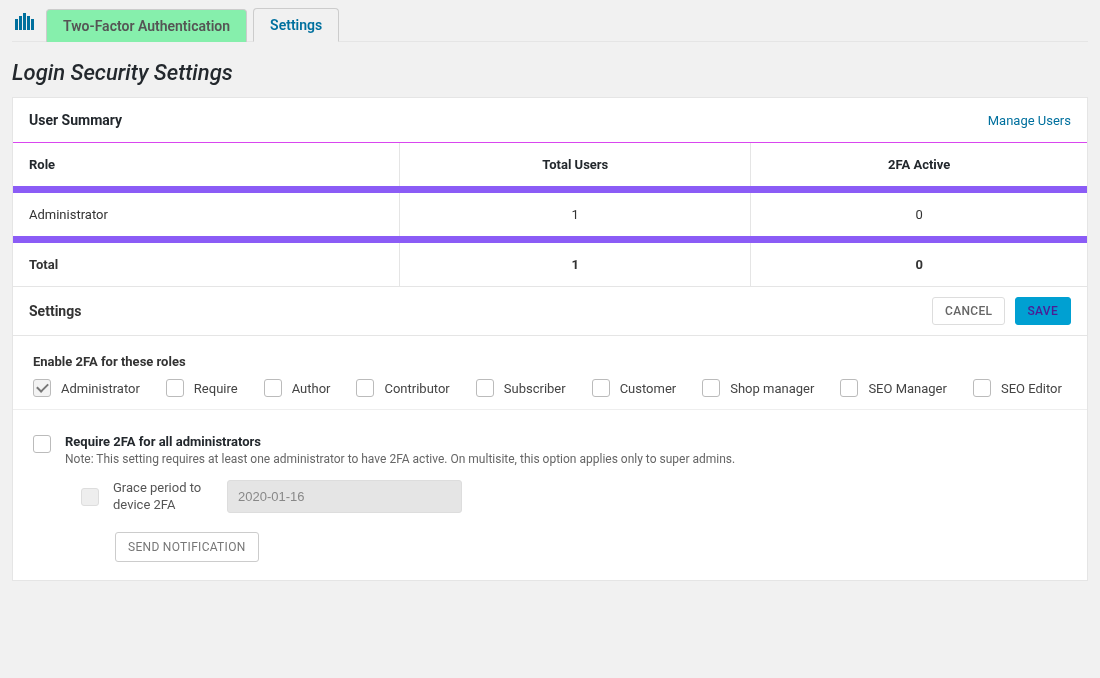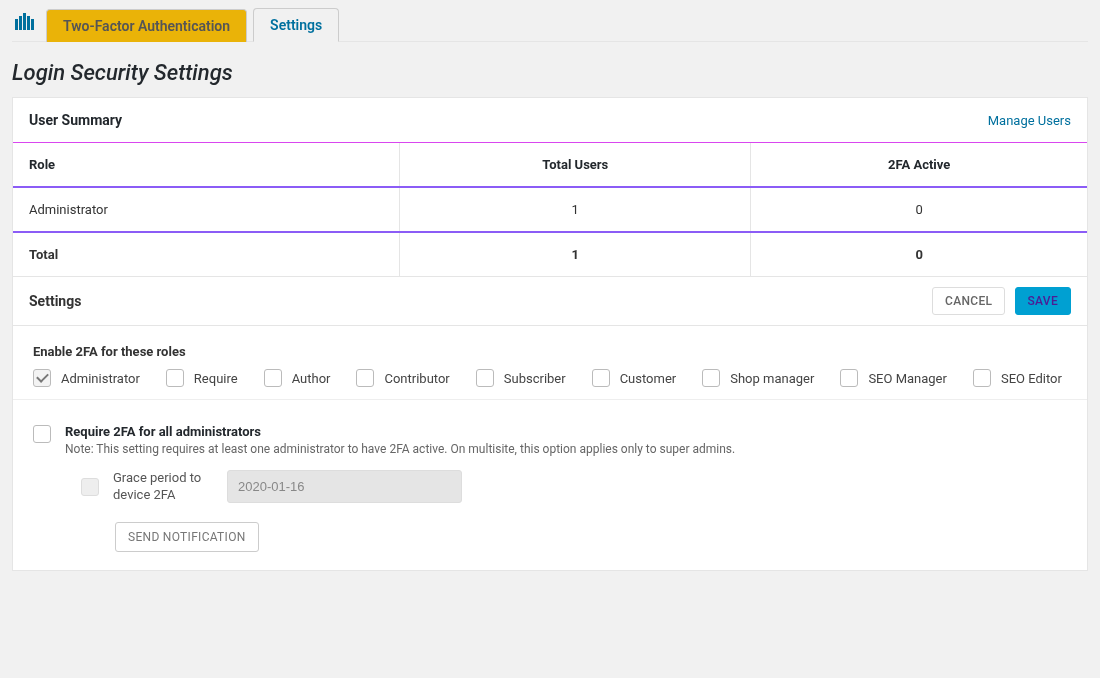--- a/index.html
+++ b/index.html
@@ -25,21 +25,21 @@
     width: 26px; height: 20px;
     display: flex; align-items: center; justify-content: center;
     margin-right: 2px;
     margin-bottom: 6px;
   }
   .tab {
     padding: 8px 16px;
     font-size: 14px;
     font-weight: 600;
     color: #555;
-    background: #eab308;
+    background: #86efac;
     border: 1px solid #ccc;
     border-bottom: none;
     border-radius: 4px 4px 0 0;
     margin-bottom: -1px;
     cursor: pointer;
   }
   .tab.active {
     background: #f1f1f1;
     color: #00709e;
     border-color: #ccc;
@@ -90,21 +90,21 @@
     text-decoration: none;
     font-size: 13px;
     cursor: pointer;
   }
   table.summary {
     width: 100%;
     border-collapse: collapse;
   }
   table.summary th, table.summary td {
     padding: 14px 16px;
-    border-bottom: 2px solid #8b5cf6;
+    border-bottom: 7px solid #8b5cf6;
     text-align: center;
     font-size: 13px;
   }
   table.summary tr > *:nth-child(2),
   table.summary tr > *:nth-child(3) {
     border-left: 1px solid #e5e5e5;
   }
   table.summary th:first-child, table.summary td:first-child {
     text-align: left;
     width: 36%;

